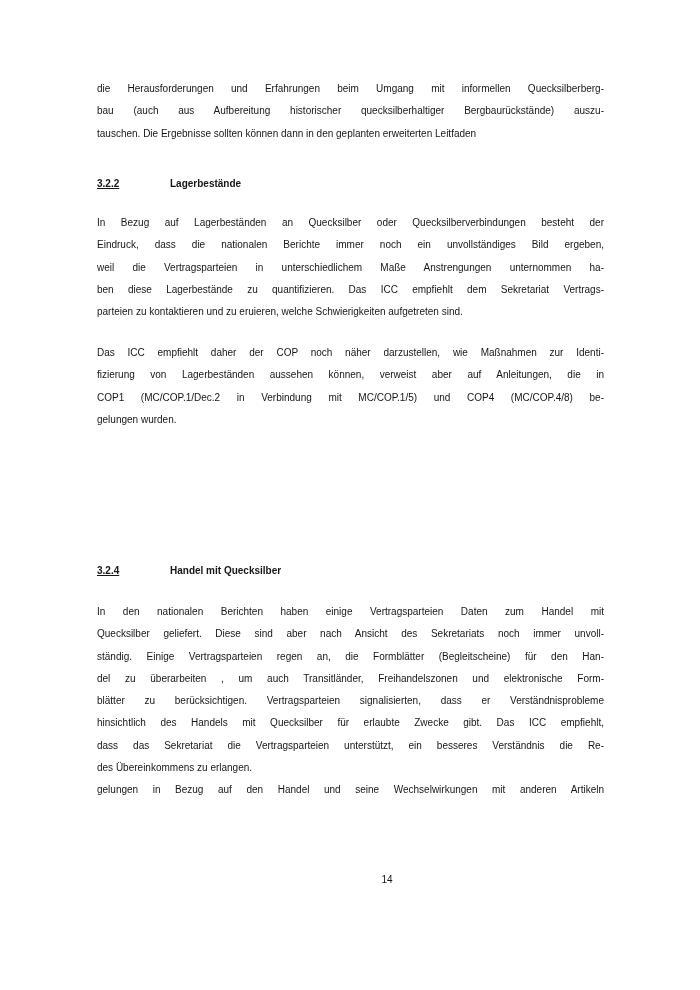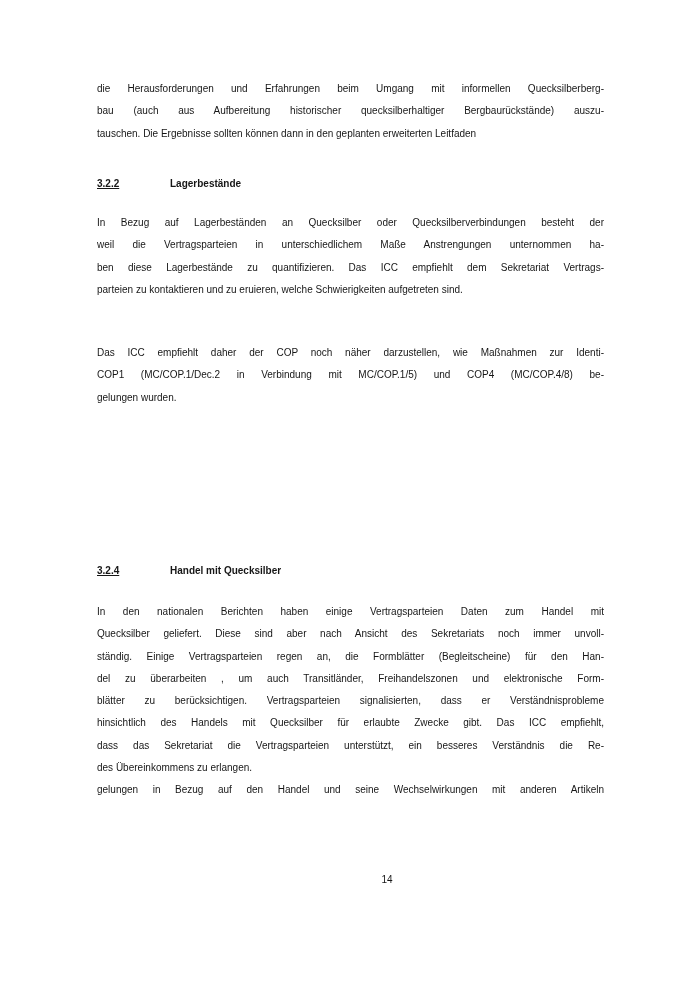--- a/index.html
+++ b/index.html
@@ -57,27 +57,29 @@
       <div class="line j">bau (auch aus Aufbereitung historischer quecksilberhaltiger Bergbaurückstände) auszu-</div>
       <div class="line">tauschen. Die Ergebnisse sollten können dann in den geplanten erweiterten Leitfaden</div>
     </div>
 
   <div class="block heading" style="top:173px">
     <span class="num">3.2.2</span><span>Lagerbestände</span>
   </div>
 
   <div class="block" style="top:212px">
       <div class="line j">In Bezug auf Lagerbeständen an Quecksilber oder Quecksilberverbindungen besteht der</div>
+      <div class="line j">Eindruck, dass die nationalen Berichte immer noch ein unvollständiges Bild ergeben,</div>
       <div class="line j">weil die Vertragsparteien in unterschiedlichem Maße Anstrengungen unternommen ha-</div>
       <div class="line j">ben diese Lagerbestände zu quantifizieren. Das ICC empfiehlt dem Sekretariat Vertrags-</div>
       <div class="line">parteien zu kontaktieren und zu eruieren, welche Schwierigkeiten aufgetreten sind.</div>
     </div>
 
   <div class="block" style="top:342px">
       <div class="line j">Das ICC empfiehlt daher der COP noch näher darzustellen, wie Maßnahmen zur Identi-</div>
+      <div class="line j">fizierung von Lagerbeständen aussehen können, verweist aber auf Anleitungen, die in</div>
       <div class="line j">COP1 (MC/COP.1/Dec.2 in Verbindung mit MC/COP.1/5) und COP4 (MC/COP.4/8) be-</div>
       <div class="line">gelungen wurden.</div>
     </div>
 
 
 
   <div class="block heading" style="top:560px">
     <span class="num">3.2.4</span><span>Handel mit Quecksilber</span>
   </div>
 

